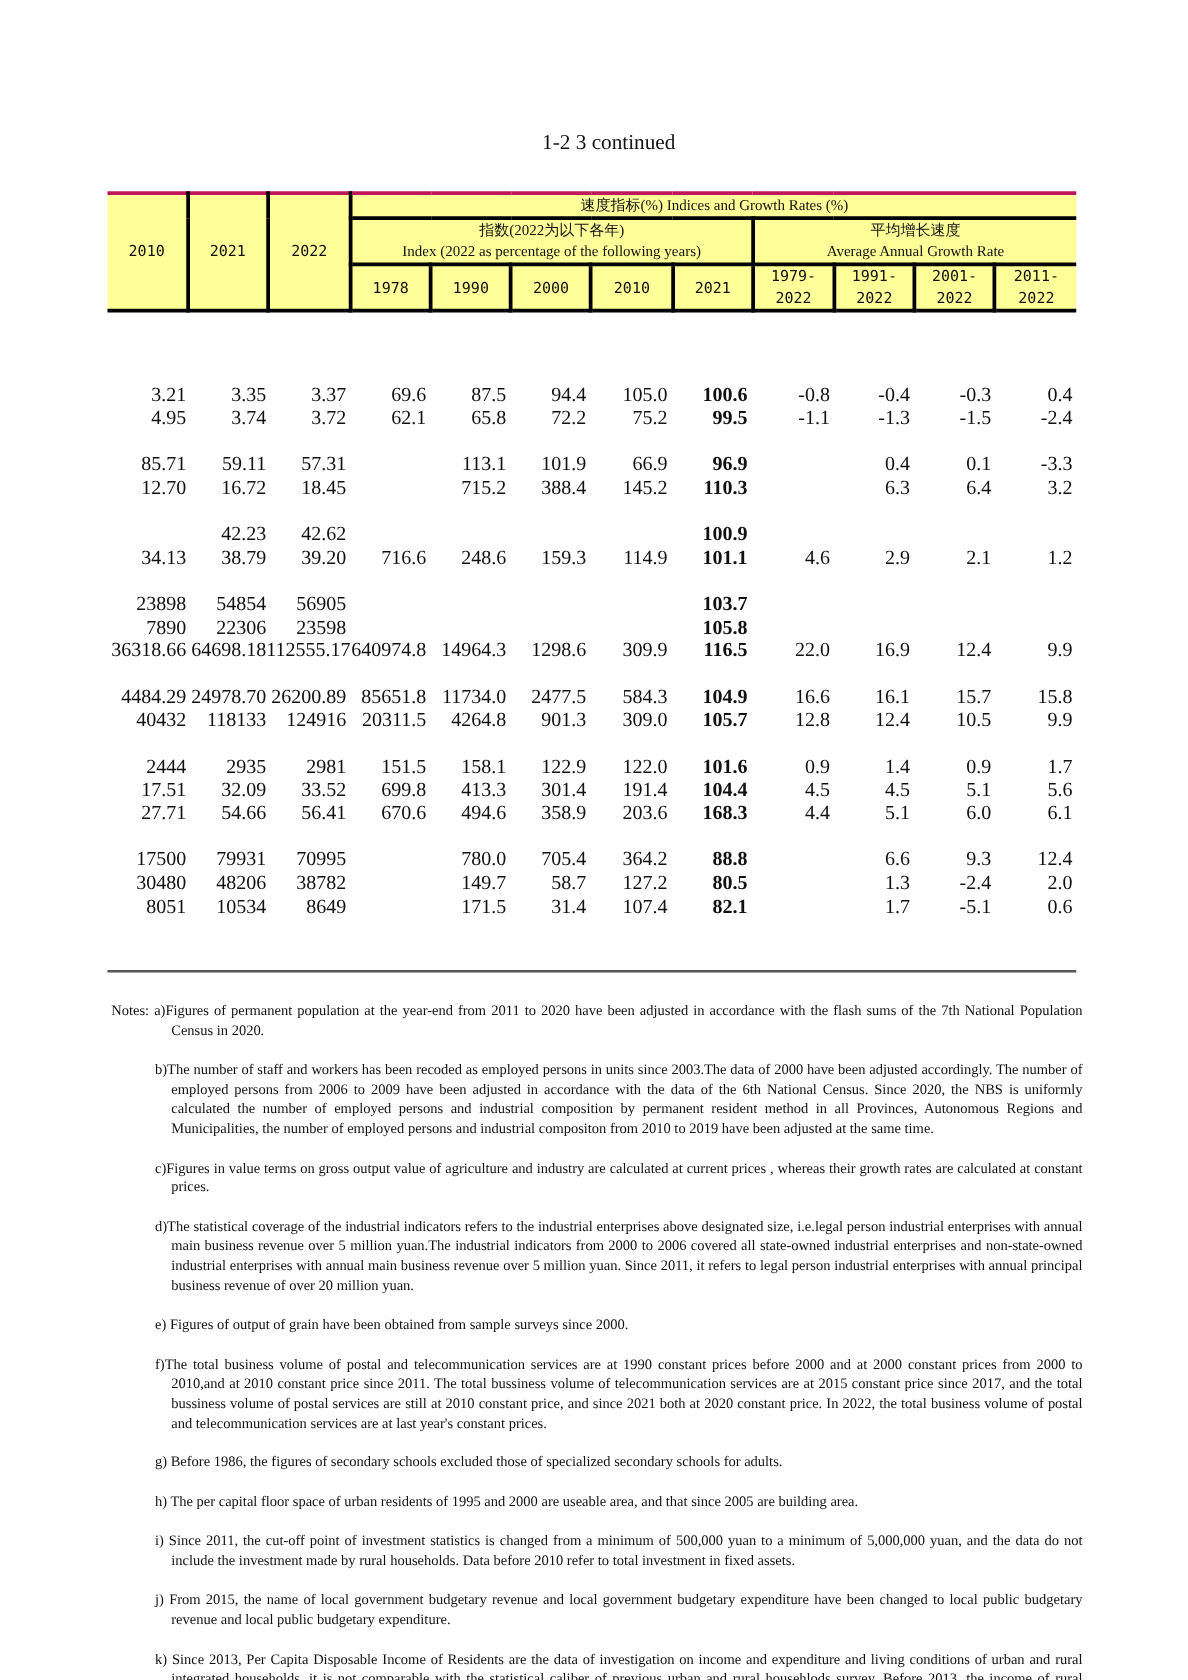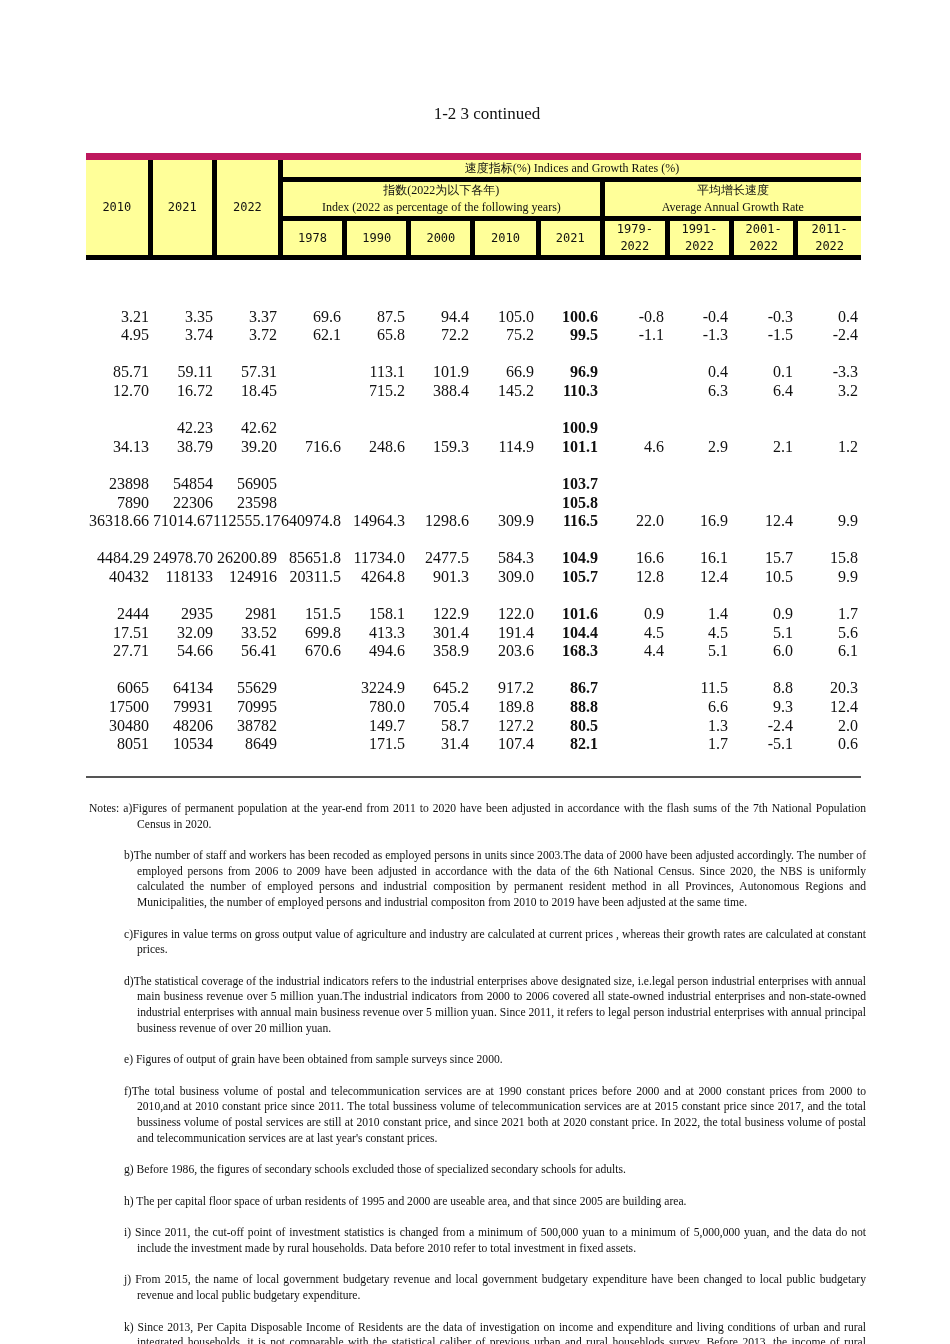--- a/index.html
+++ b/index.html
@@ -1,20 +1,20 @@
 <!DOCTYPE html>
 <html><head>
 <meta charset="utf-8">
 <style>
   html, body { margin: 0; padding: 0; background: #ffffff; }
   body { width: 950px; height: 1344px; position: relative; font-family: "Liberation Serif", serif; color: #111; }
   .title { position: absolute; top: 104px; left: 0; width: 950px; text-align: center; font-size: 17px; padding-left: 12px; }
   table.hdr { position: absolute; top: 153px; left: 86px; width: 775px; border-collapse: collapse; table-layout: fixed; }
-  table.hdr td { background: #ffff99; border: 5px solid #000000; text-align: center; padding: 0; font-size: 12px; line-height: 17px; }
-  table.hdr tr:first-child td { border-top: 7px solid #be185d; margin-top: 30px; }
+  table.hdr td { background: #ffff99; border: 3px solid #000000; text-align: center; padding: 0; font-size: 12px; line-height: 17px; }
+  table.hdr tr:first-child td { border-top: 3px solid #be185d; margin-top: 30px; }
   table.hdr td.mono { font-family: "DejaVu Sans Mono", monospace; font-size: 12px; }
   table.hdr { border-bottom: 2px solid #33cccc; }
   table.hdr td.left-edge { border-left: none; }
   table.hdr td.right-edge { border-right: none; }
   .body-table { position: absolute; top: 289px; left: 86px; width: 775px; }
   .row { display: flex; height: 18.6px; font-size: 16px; line-height: 18px; }
   .row span { display: block; text-align: right; box-sizing: border-box; }
   .c0 { width: 63px; } .c1 { width: 64px; } .c2 { width: 64px; }
   .c3 { width: 64px; } .c4 { width: 64px; } .c5 { width: 64px; } .c6 { width: 65px; } .c7 { width: 64px; font-weight: bold; }
   .c8 { width: 66px; } .c9 { width: 64px; } .c10 { width: 65px; } .c11 { width: 65px; }
@@ -250,21 +250,21 @@
       <span class="c5"></span>
       <span class="c6"></span>
       <span class="c7">105.8</span>
       <span class="c8"></span>
       <span class="c9"></span>
       <span class="c10"></span>
       <span class="c11"></span>
     </div>
     <div class="row">
       <span class="c0">36318.66</span>
-      <span class="c1">71014.67</span>
+      <span class="c1">64698.18</span>
       <span class="c2">112555.17</span>
       <span class="c3">640974.8</span>
       <span class="c4">14964.3</span>
       <span class="c5">1298.6</span>
       <span class="c6">309.9</span>
       <span class="c7">116.5</span>
       <span class="c8">22.0</span>
       <span class="c9">16.9</span>
       <span class="c10">12.4</span>
       <span class="c11">9.9</span>
@@ -375,41 +375,27 @@
       <span class="c4"></span>
       <span class="c5"></span>
       <span class="c6"></span>
       <span class="c7"></span>
       <span class="c8"></span>
       <span class="c9"></span>
       <span class="c10"></span>
       <span class="c11"></span>
     </div>
     <div class="row">
-      <span class="c0">6065</span>
-      <span class="c1">64134</span>
-      <span class="c2">55629</span>
-      <span class="c3"></span>
-      <span class="c4">3224.9</span>
-      <span class="c5">645.2</span>
-      <span class="c6">917.2</span>
-      <span class="c7">86.7</span>
-      <span class="c8"></span>
-      <span class="c9">11.5</span>
-      <span class="c10">8.8</span>
-      <span class="c11">20.3</span>
-    </div>
-    <div class="row">
       <span class="c0">17500</span>
       <span class="c1">79931</span>
       <span class="c2">70995</span>
       <span class="c3"></span>
       <span class="c4">780.0</span>
       <span class="c5">705.4</span>
-      <span class="c6">189.8</span>
+      <span class="c6">364.2</span>
       <span class="c7">88.8</span>
       <span class="c8"></span>
       <span class="c9">6.6</span>
       <span class="c10">9.3</span>
       <span class="c11">12.4</span>
     </div>
     <div class="row">
       <span class="c0">30480</span>
       <span class="c1">48206</span>
       <span class="c2">38782</span>

